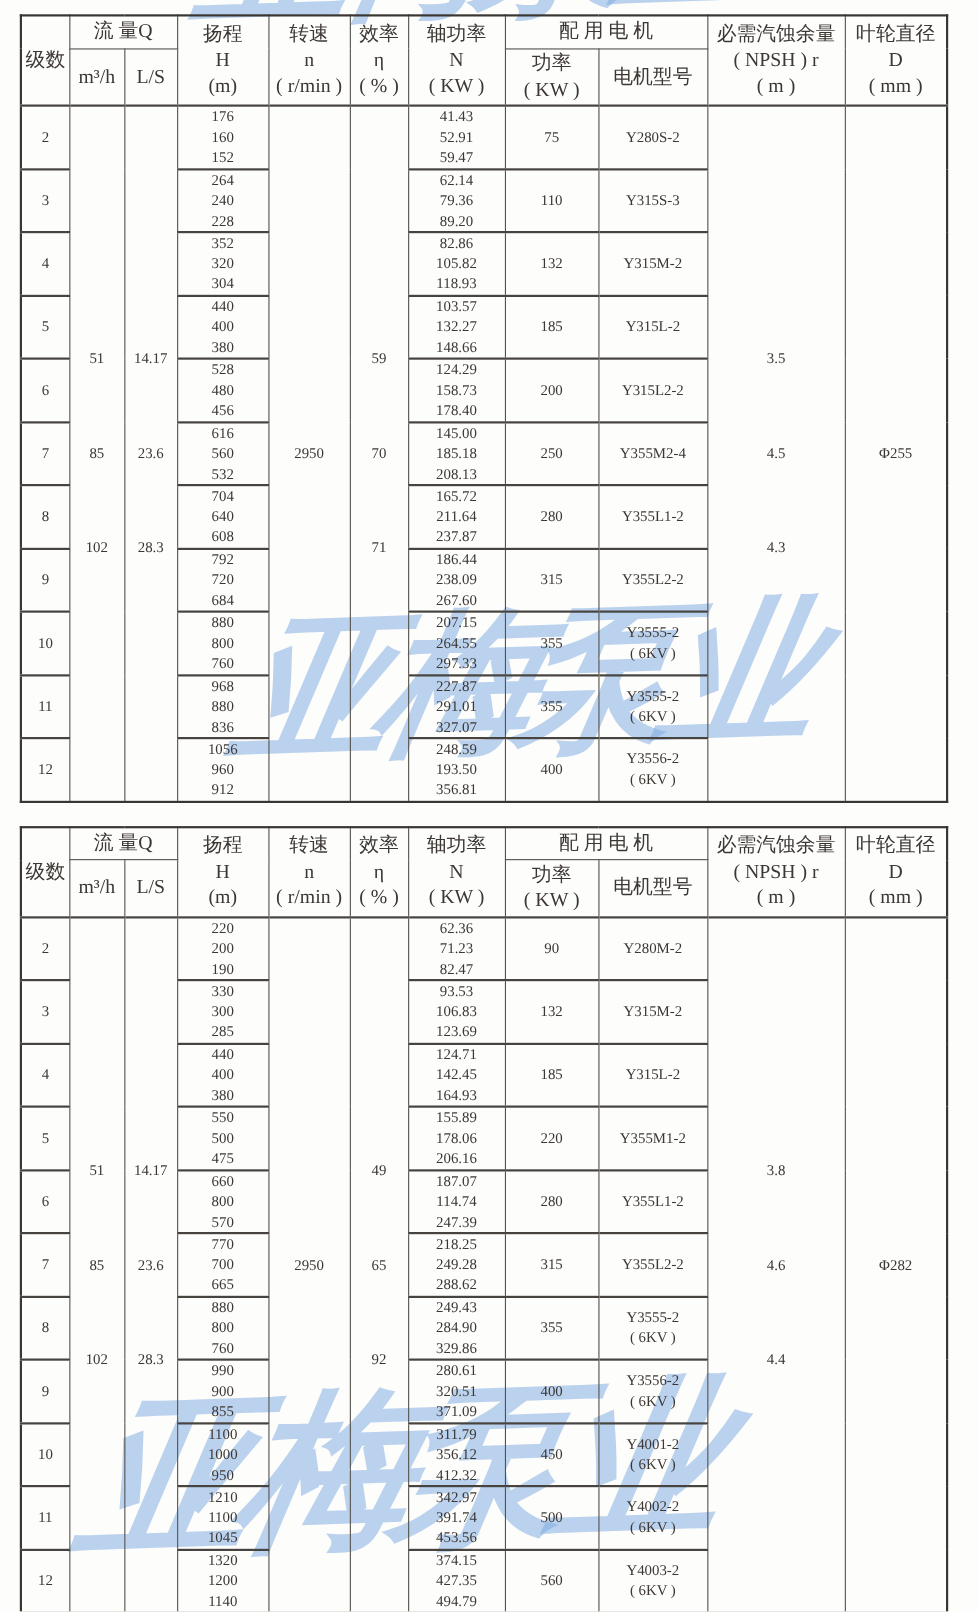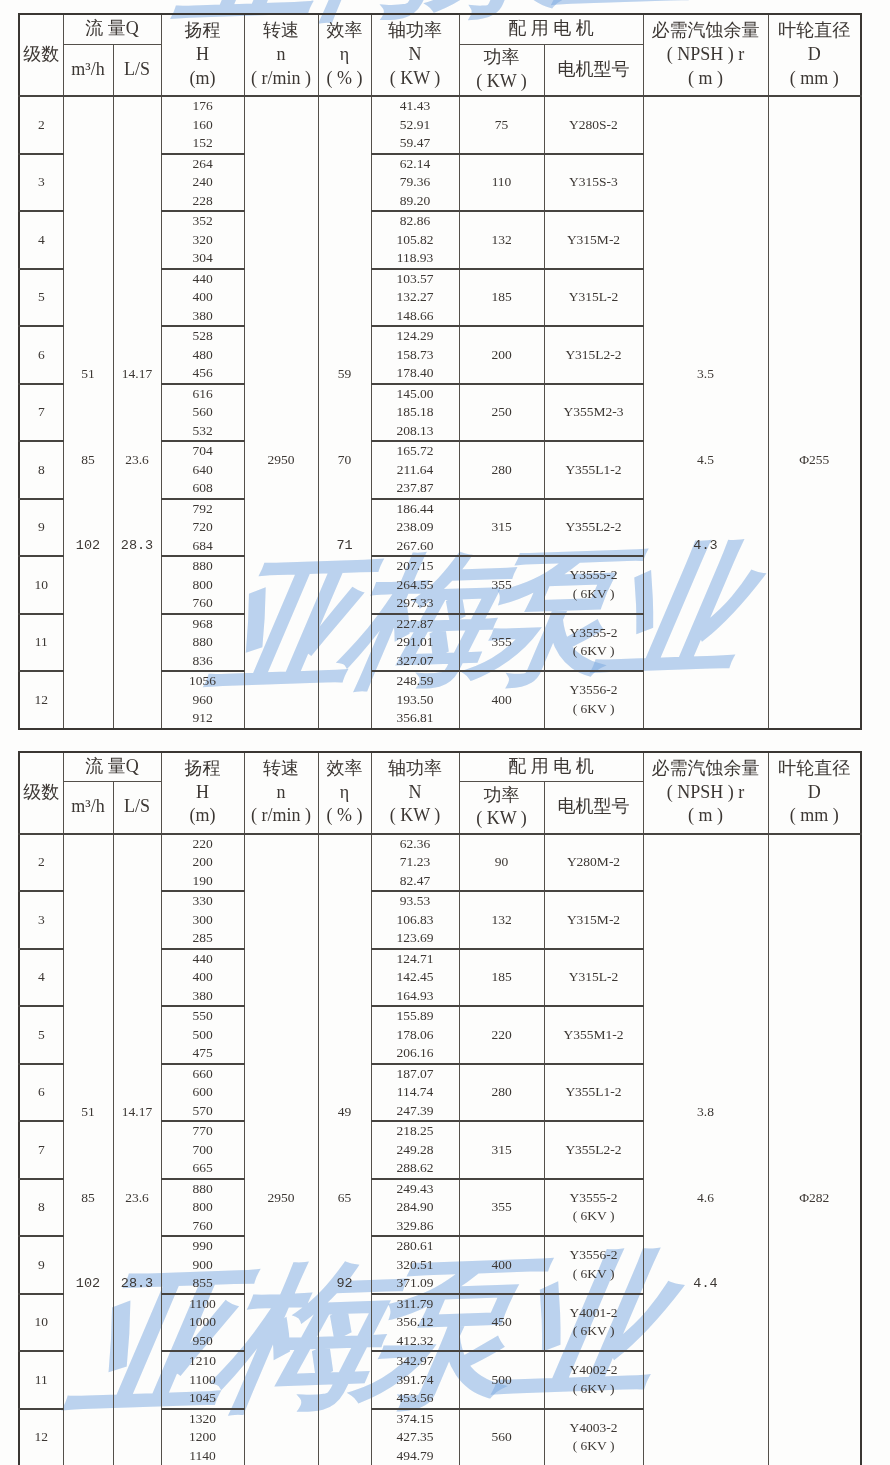--- a/index.html
+++ b/index.html
@@ -46,25 +46,24 @@
   thead tr.hr2 th { height:52px; }
   tbody td { height:56px; border-top-width:2px; border-top-color:#474440; }
   .t2 tbody td { height:57px; }
   td.h3 { line-height:18.5px; }
   td.mg { position:relative; }
   .mv {
     position:absolute; left:0; right:0;
     transform:translateY(-50%);
     font-style:normal; font-size:13.5px; text-align:center;
     display:block;
-    margin-top:48px;
   }
   .p1 { top:36.36%; }
   .p2 { top:50%;text-align:center; }
-  .p3 { top:63.64%;font-family:Liberation Mono, monospace; }
+  .p3 { top:63.64%; }
 </style>
 </head>
 <body>
 
 <div class="page">
 
   <div class="watermark wm-top">亚梅泵业</div>
   <div class="watermark wm-mid">亚梅泵业</div>
   <div class="watermark wm-bottom">亚梅泵业</div>
 
@@ -198,21 +197,21 @@
         </tr>
       <tr>
           <td>7</td>
           <td class="h3">616
 560
 532</td>
           <td class="h3">145.00
 185.18
 208.13</td>
           <td>250</td>
-          <td class="h3">Y355M2-3</td>
+          <td class="h3">Y355M2-4</td>
         </tr>
       <tr>
           <td>8</td>
           <td class="h3">704
 640
 608</td>
           <td class="h3">165.72
 211.64
 237.87</td>
           <td>280</td>
@@ -381,21 +380,21 @@
 475</td>
           <td class="h3">155.89
 178.06
 206.16</td>
           <td>220</td>
           <td class="h3">Y355M1-2</td>
         </tr>
       <tr>
           <td>6</td>
           <td class="h3">660
-600
+800
 570</td>
           <td class="h3">187.07
 114.74
 247.39</td>
           <td>280</td>
           <td class="h3">Y355L1-2</td>
         </tr>
       <tr>
           <td>7</td>
           <td class="h3">770

